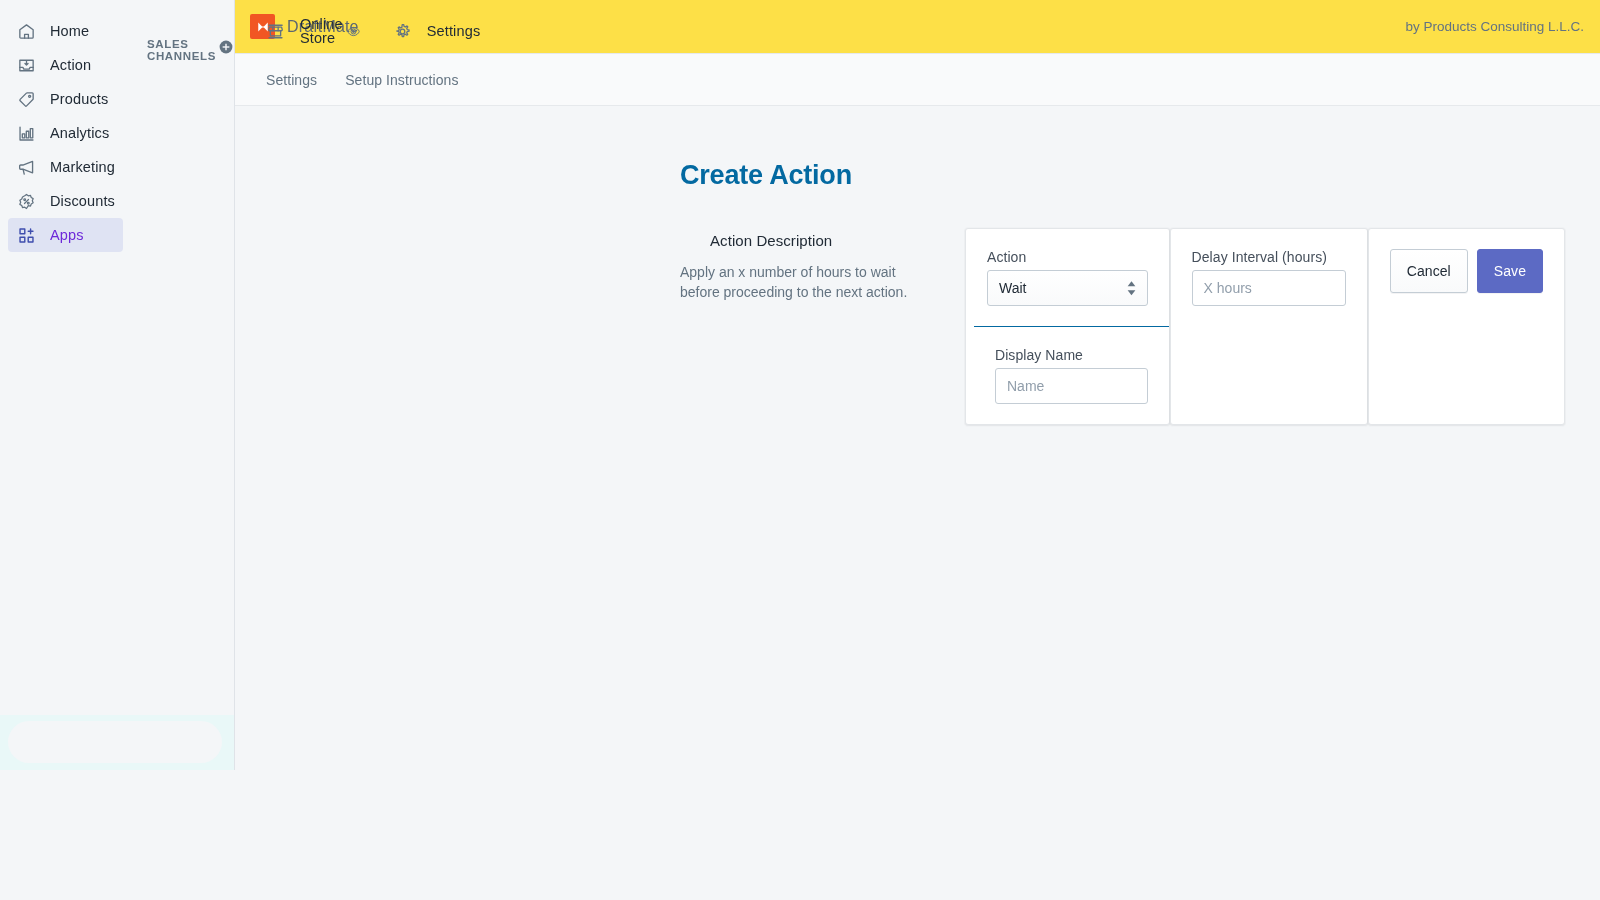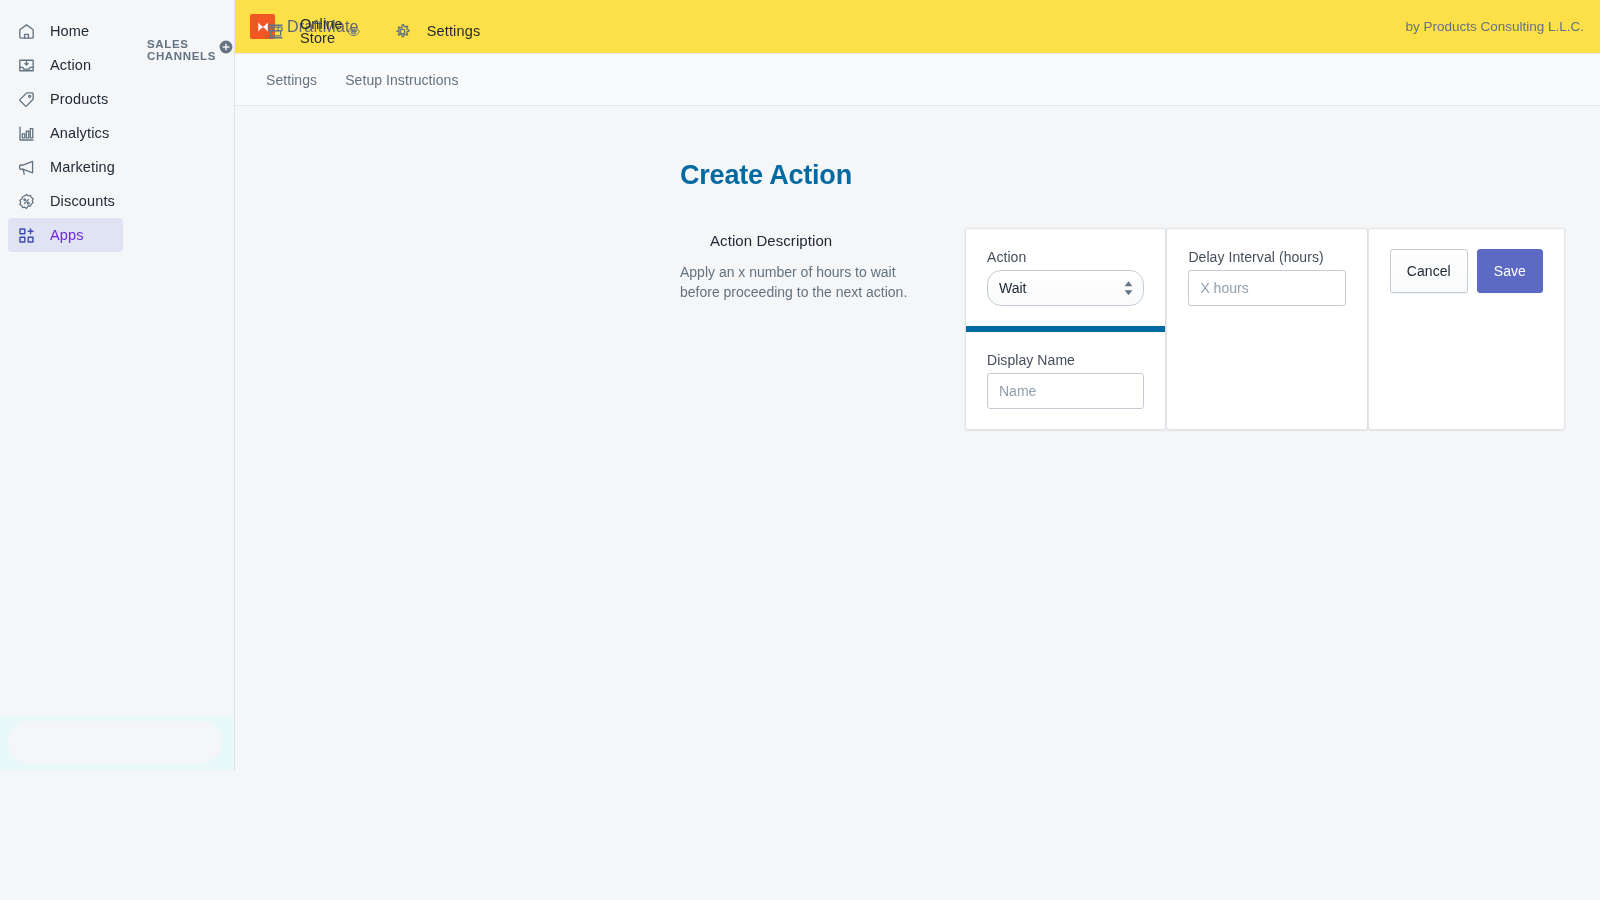--- a/index.html
+++ b/index.html
@@ -229,21 +229,22 @@
     background: #ffffff;
     border: 1px solid #e3e6e9;
     border-radius: 3px;
     box-shadow: 0 0 0 1px rgba(63,63,68,0.02), 0 1px 2px rgba(63,63,68,0.07);
     margin-bottom: 20px;
   }
   .card-section {
     padding: 20px 21px;
   }
   .card-section + .card-section {
-    border-top: 6px solid #0369a1;
+    border-top: 1px solid #0369a1;
+    margin-left: 8px;
   }
 
   .field-label {
     display: block;
     font-size: 14px;
     color: #454f5b;
     margin-bottom: 5px;
     letter-spacing: 0.005em;
   }
 
@@ -262,21 +263,20 @@
   }
   .text-input::placeholder { color: #919eab; }
 
   .select-wrap { position: relative; }
   .select-input {
     appearance: none;
     -webkit-appearance: none;
     background: linear-gradient(180deg, #ffffff 0%, #f9fafb 100%);
     padding-right: 34px;
     cursor: pointer;
-    border-radius: 14px;
   }
   .select-caret {
     position: absolute;
     right: 11px;
     top: 50%;
     transform: translateY(-50%);
     width: 10px;
     height: 18px;
     pointer-events: none;
     display: flex;

